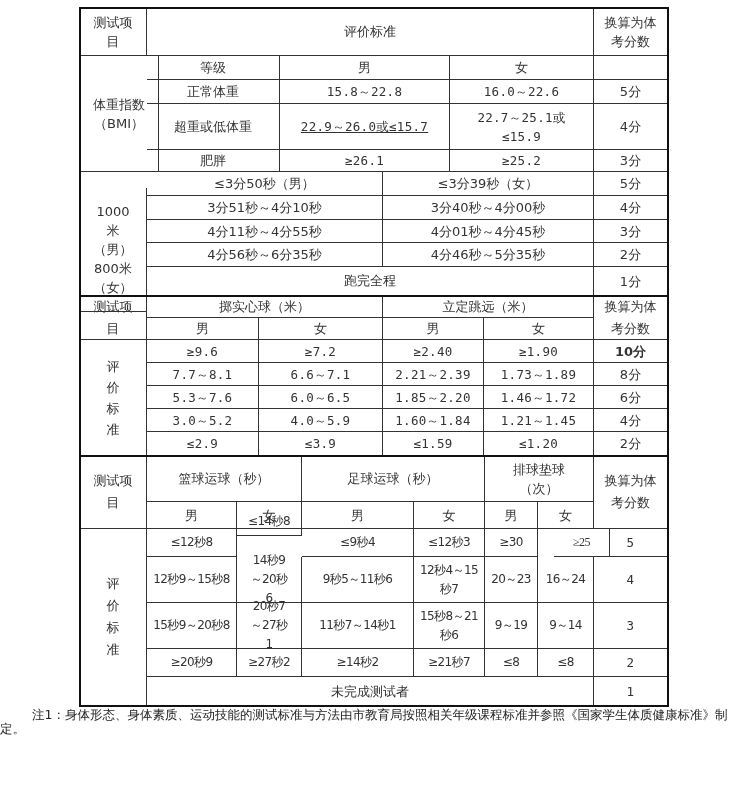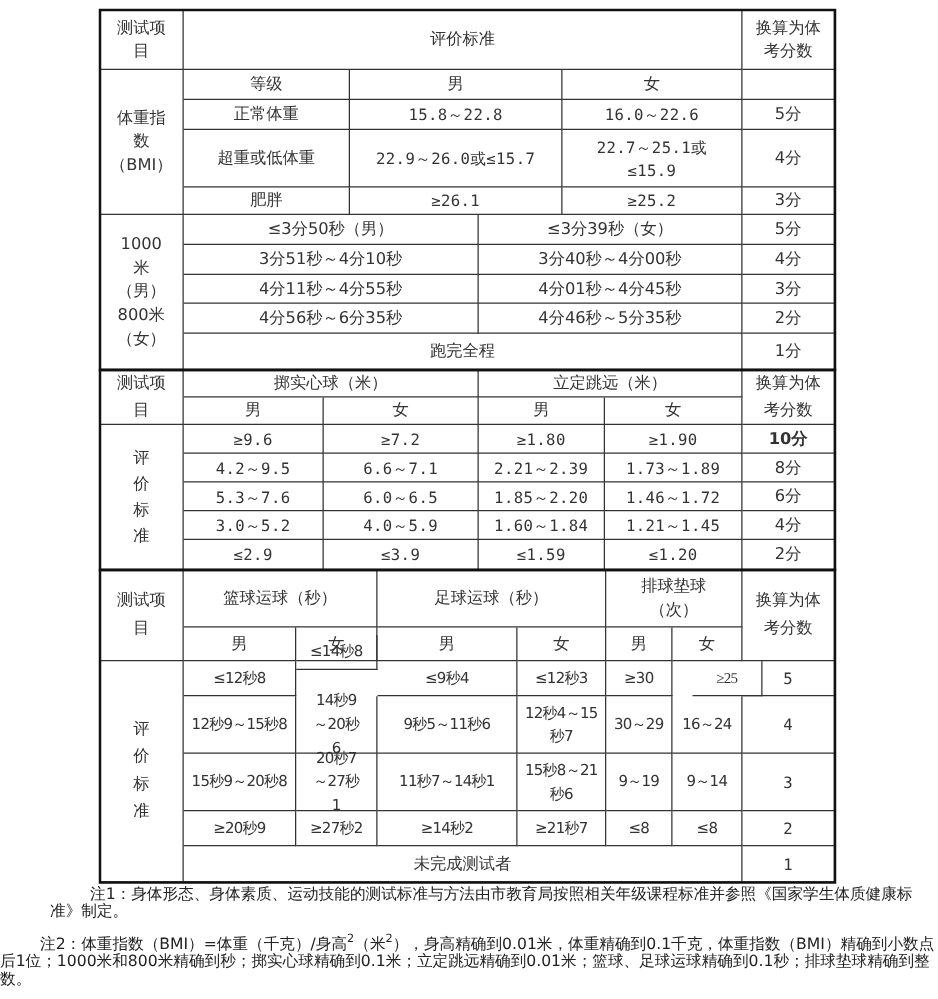--- a/index.html
+++ b/index.html
@@ -17,42 +17,42 @@
 </style>
 </head>
 <body>
 
 <div id="table">
 
   <div class="c" style="left:80px;top:8px;width:67px;height:48px;padding:0 12px;">测试项目</div>
   <div class="c" style="left:147px;top:8px;width:447px;height:48px;">评价标准</div>
   <div class="c" style="left:594px;top:8px;width:74px;height:48px;padding:0 8px;">换算为体考分数</div>
 
-  <div class="c" style="left:80px;top:56px;width:67px;height:116px;padding:0 12px;text-align:center;">体重指数（BMI）</div>
+  <div class="c" style="left:80px;top:56px;width:79px;height:116px;padding:0 12px;text-align:center;">体重指数（BMI）</div>
   <div class="c" style="left:147px;top:56px;width:133px;height:24px;">等级</div>
   <div class="c" style="left:280px;top:56px;width:170px;height:24px;">男</div>
   <div class="c" style="left:450px;top:56px;width:144px;height:24px;">女</div>
   <div class="c" style="left:594px;top:56px;width:74px;height:24px;"></div>
 
   <div class="c" style="left:147px;top:80px;width:133px;height:24px;">正常体重</div>
   <div class="c mono" style="left:280px;top:80px;width:170px;height:24px;">15.8～22.8</div>
   <div class="c mono" style="left:450px;top:80px;width:144px;height:24px;">16.0～22.6</div>
   <div class="c" style="left:594px;top:80px;width:74px;height:24px;">5分</div>
 
   <div class="c" style="left:147px;top:104px;width:133px;height:46px;">超重或低体重</div>
-  <div class="c mono" style="left:280px;top:104px;width:170px;height:46px;">22.9～26.0或≤15.7</div>
+  <div class="c mono" style="left:280px;top:104px;width:170px;height:46px;text-decoration:underline;">22.9～26.0或≤15.7</div>
   <div class="c mono" style="left:450px;top:104px;width:144px;height:46px;padding:0 22px;">22.7～25.1或≤15.9</div>
   <div class="c" style="left:594px;top:104px;width:74px;height:46px;">4分</div>
 
   <div class="c" style="left:147px;top:150px;width:133px;height:22px;">肥胖</div>
   <div class="c mono" style="left:280px;top:150px;width:170px;height:22px;">≥26.1</div>
   <div class="c mono" style="left:450px;top:150px;width:144px;height:22px;">≥25.2</div>
   <div class="c" style="left:594px;top:150px;width:74px;height:22px;">3分</div>
 
-  <div class="c" style="left:80px;top:172px;width:67px;height:124px;padding:0 10px;">1000米（男）800米（女）</div>
+  <div class="c" style="left:80px;top:188px;width:67px;height:124px;padding:0 10px;">1000米（男）800米（女）</div>
 
   <div class="c" style="left:147px;top:172px;width:236px;height:24px;">≤3分50秒（男）</div>
   <div class="c" style="left:383px;top:172px;width:211px;height:24px;">≤3分39秒（女）</div>
   <div class="c" style="left:594px;top:172px;width:74px;height:24px;">5分</div>
 
   <div class="c" style="left:147px;top:196px;width:236px;height:24px;">3分51秒～4分10秒</div>
   <div class="c" style="left:383px;top:196px;width:211px;height:24px;">3分40秒～4分00秒</div>
   <div class="c" style="left:594px;top:196px;width:74px;height:24px;">4分</div>
 
   <div class="c" style="left:147px;top:220px;width:236px;height:23px;">4分11秒～4分55秒</div>
@@ -72,25 +72,25 @@
   <div class="c" style="left:594px;top:296px;width:74px;height:44px;padding:0 8px;line-height:22px;">换算为体考分数</div>
   <div class="c" style="left:147px;top:318px;width:112px;height:22px;">男</div>
   <div class="c" style="left:259px;top:318px;width:124px;height:22px;">女</div>
   <div class="c" style="left:383px;top:318px;width:101px;height:22px;">男</div>
   <div class="c" style="left:484px;top:318px;width:110px;height:22px;">女</div>
 
   <div class="c" style="left:80px;top:340px;width:67px;height:116px;padding:0 26px;line-height:21px;">评价标准</div>
 
   <div class="c mono" style="left:147px;top:340px;width:112px;height:23px;">≥9.6</div>
   <div class="c mono" style="left:259px;top:340px;width:124px;height:23px;">≥7.2</div>
-  <div class="c mono" style="left:383px;top:340px;width:101px;height:23px;">≥1.80</div>
+  <div class="c mono" style="left:383px;top:340px;width:101px;height:23px;">≥2.40</div>
   <div class="c mono" style="left:484px;top:340px;width:110px;height:23px;">≥1.90</div>
   <div class="c" style="left:594px;top:340px;width:74px;height:23px;font-weight:bold;">10分</div>
 
-  <div class="c mono" style="left:147px;top:363px;width:112px;height:23px;">4.2～9.5</div>
+  <div class="c mono" style="left:147px;top:363px;width:112px;height:23px;">7.7～8.1</div>
   <div class="c mono" style="left:259px;top:363px;width:124px;height:23px;text-align:center;">6.6～7.1</div>
   <div class="c mono" style="left:383px;top:363px;width:101px;height:23px;">2.21～2.39</div>
   <div class="c mono" style="left:484px;top:363px;width:110px;height:23px;">1.73～1.89</div>
   <div class="c" style="left:594px;top:363px;width:74px;height:23px;">8分</div>
 
   <div class="c mono" style="left:147px;top:386px;width:112px;height:23px;">5.3～7.6</div>
   <div class="c mono" style="left:259px;top:386px;width:124px;height:23px;">6.0～6.5</div>
   <div class="c mono" style="left:383px;top:386px;width:101px;height:23px;">1.85～2.20</div>
   <div class="c mono" style="left:484px;top:386px;width:110px;height:23px;">1.46～1.72</div>
   <div class="c" style="left:594px;top:386px;width:74px;height:23px;">6分</div>
@@ -127,21 +127,21 @@
   <div class="c sm" style="left:302px;top:529px;width:112px;height:28px;">≤9秒4</div>
   <div class="c sm" style="left:414px;top:529px;width:71px;height:28px;">≤12秒3</div>
   <div class="c sm" style="left:485px;top:529px;width:53px;height:28px;">≥30</div>
   <div class="c sm" style="left:554px;top:529px;width:56px;height:28px;font-family:Liberation Serif, serif;">≥25</div>
   <div class="c mono" style="left:594px;top:529px;width:74px;height:28px;">5</div>
 
   <div class="c sm" style="left:147px;top:557px;width:90px;height:46px;">12秒9～15秒8</div>
   <div class="c sm" style="left:237px;top:557px;width:65px;height:46px;padding:0 12px;">14秒9～20秒6</div>
   <div class="c sm" style="left:302px;top:557px;width:112px;height:46px;">9秒5～11秒6</div>
   <div class="c sm" style="left:414px;top:557px;width:71px;height:46px;padding:0 6px;">12秒4～15秒7</div>
-  <div class="c sm" style="left:485px;top:557px;width:53px;height:46px;">30～29</div>
+  <div class="c sm" style="left:485px;top:557px;width:53px;height:46px;">20～23</div>
   <div class="c sm" style="left:538px;top:557px;width:56px;height:46px;">16～24</div>
   <div class="c mono" style="left:594px;top:557px;width:74px;height:46px;">4</div>
 
   <div class="c sm" style="left:147px;top:603px;width:90px;height:46px;">15秒9～20秒8</div>
   <div class="c sm" style="left:237px;top:603px;width:65px;height:46px;padding:12px 12px;">20秒7～27秒1</div>
   <div class="c sm" style="left:302px;top:603px;width:112px;height:46px;">11秒7～14秒1</div>
   <div class="c sm" style="left:414px;top:603px;width:71px;height:46px;padding:0 6px;">15秒8～21秒6</div>
   <div class="c sm" style="left:485px;top:603px;width:53px;height:46px;">9～19</div>
   <div class="c sm" style="left:538px;top:603px;width:56px;height:46px;">9～14</div>
   <div class="c mono" style="left:594px;top:603px;width:74px;height:46px;">3</div>
@@ -156,15 +156,14 @@
 
   <div class="c" style="left:147px;top:677px;width:447px;height:29px;">未完成测试者</div>
   <div class="c mono" style="left:594px;top:677px;width:74px;height:29px;">1</div>
 
   <div class="frame" style="left:79px;top:7px;width:590px;height:290px;"></div>
   <div class="frame" style="left:79px;top:295px;width:590px;height:162px;"></div>
   <div class="frame" style="left:79px;top:455px;width:590px;height:252px;"></div>
 </div>
 
 <div class="notes" style="top:708px;">
-  <p style="text-indent:32px;padding-left:40px;">注1：身体形态、身体素质、运动技能的测试标准与方法由市教育局按照相关年级课程标准并参照《国家学生体质健康标准》制定。</p>
-  <p style="text-indent:32px;margin-top:12px;"><span>注2：体重指数（BMI）=体重（千克）/身高</span><sup>2</sup><span>（米</span><sup>2</sup><span>），身高精确到0.01米，体重精确到0.1千克，体重指数（BMI）精确到小数点后1位；1000米和800米精确到秒；掷实心球精确到0.1米；立定跳远精确到0.01米；篮球、足球运球精确到0.1秒；排球垫球精确到整数。</span></p>
+  <p style="text-indent:32px;">注1：身体形态、身体素质、运动技能的测试标准与方法由市教育局按照相关年级课程标准并参照《国家学生体质健康标准》制定。</p>
 </div>
 
 </body></html>

